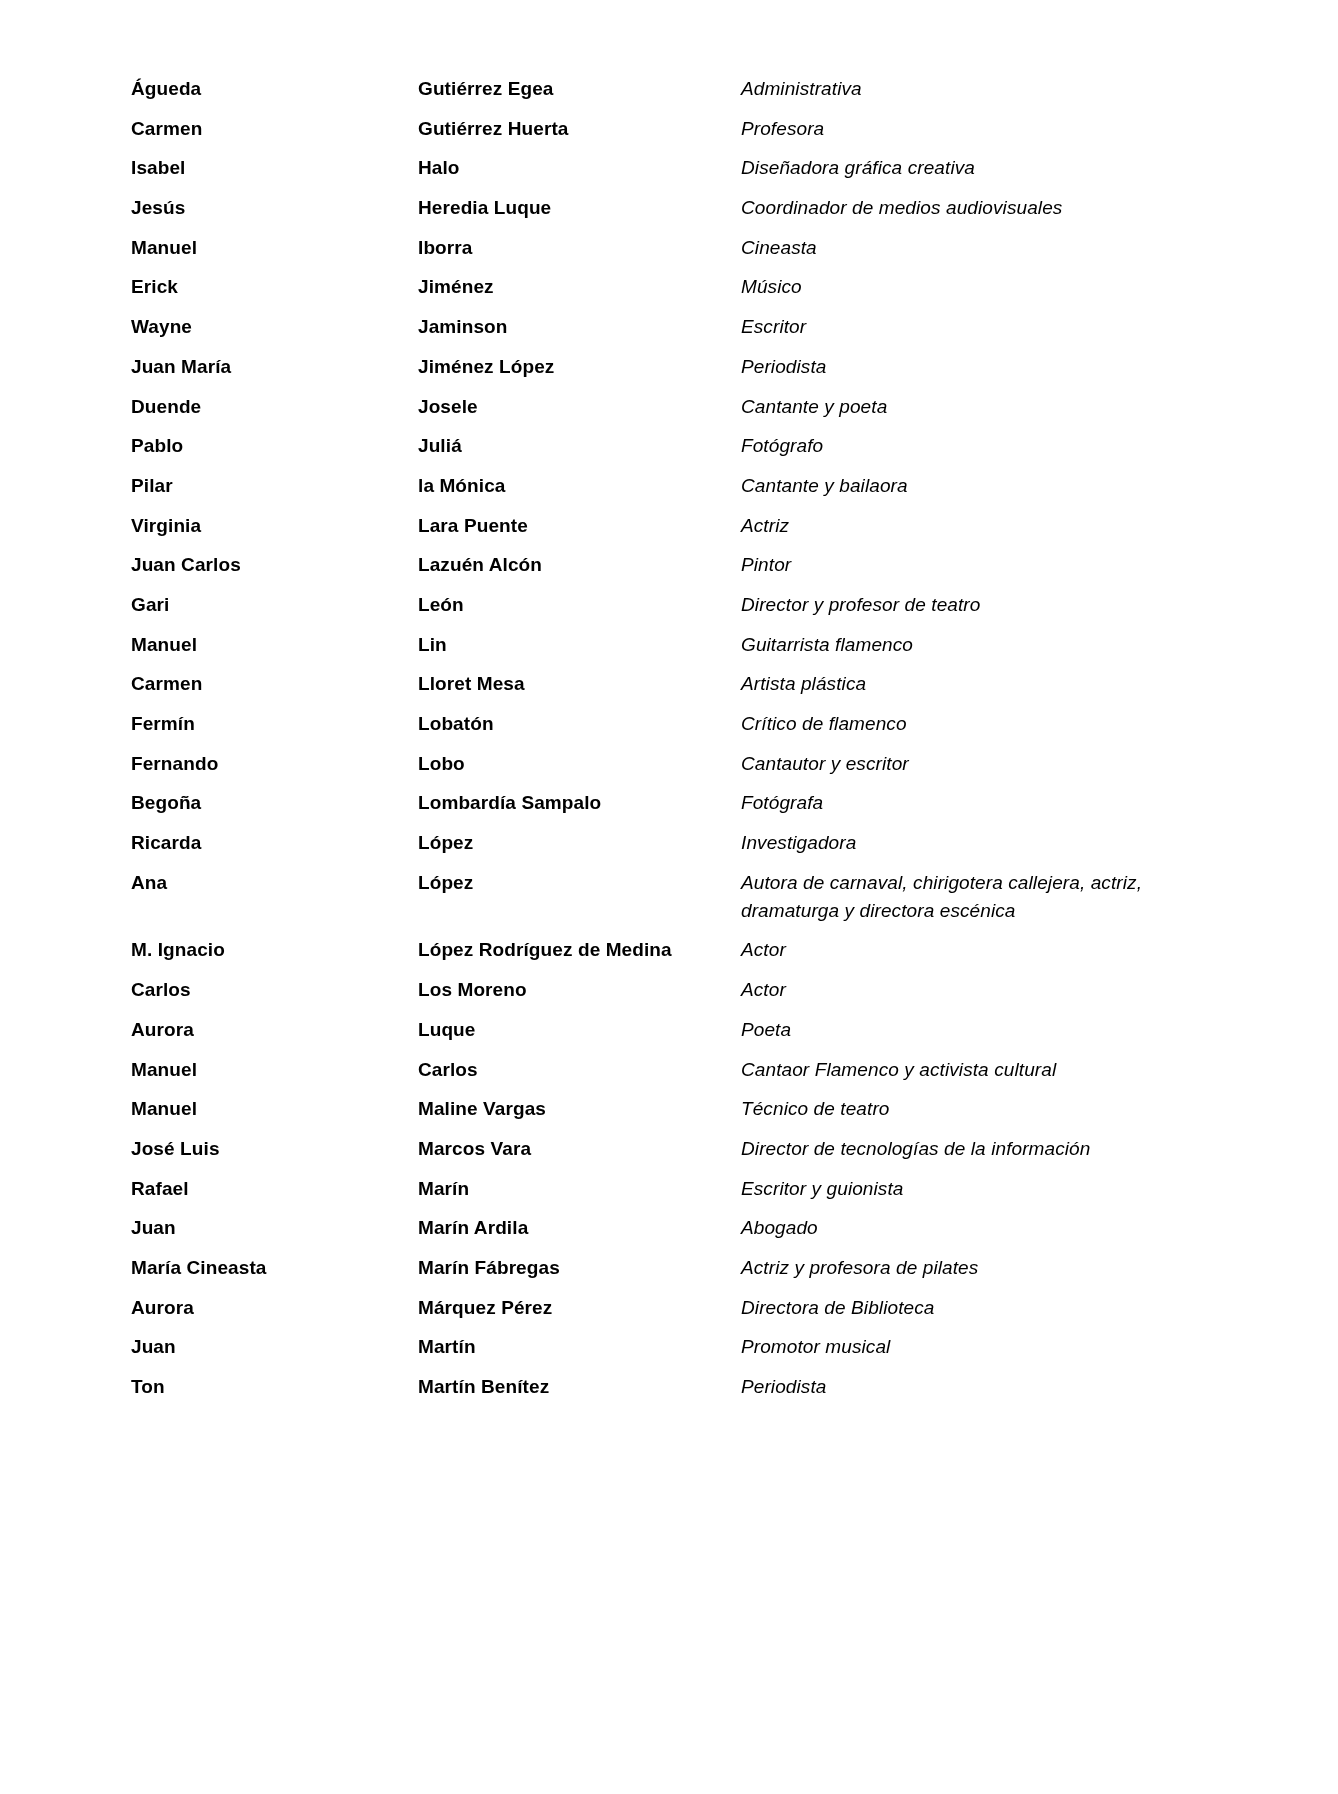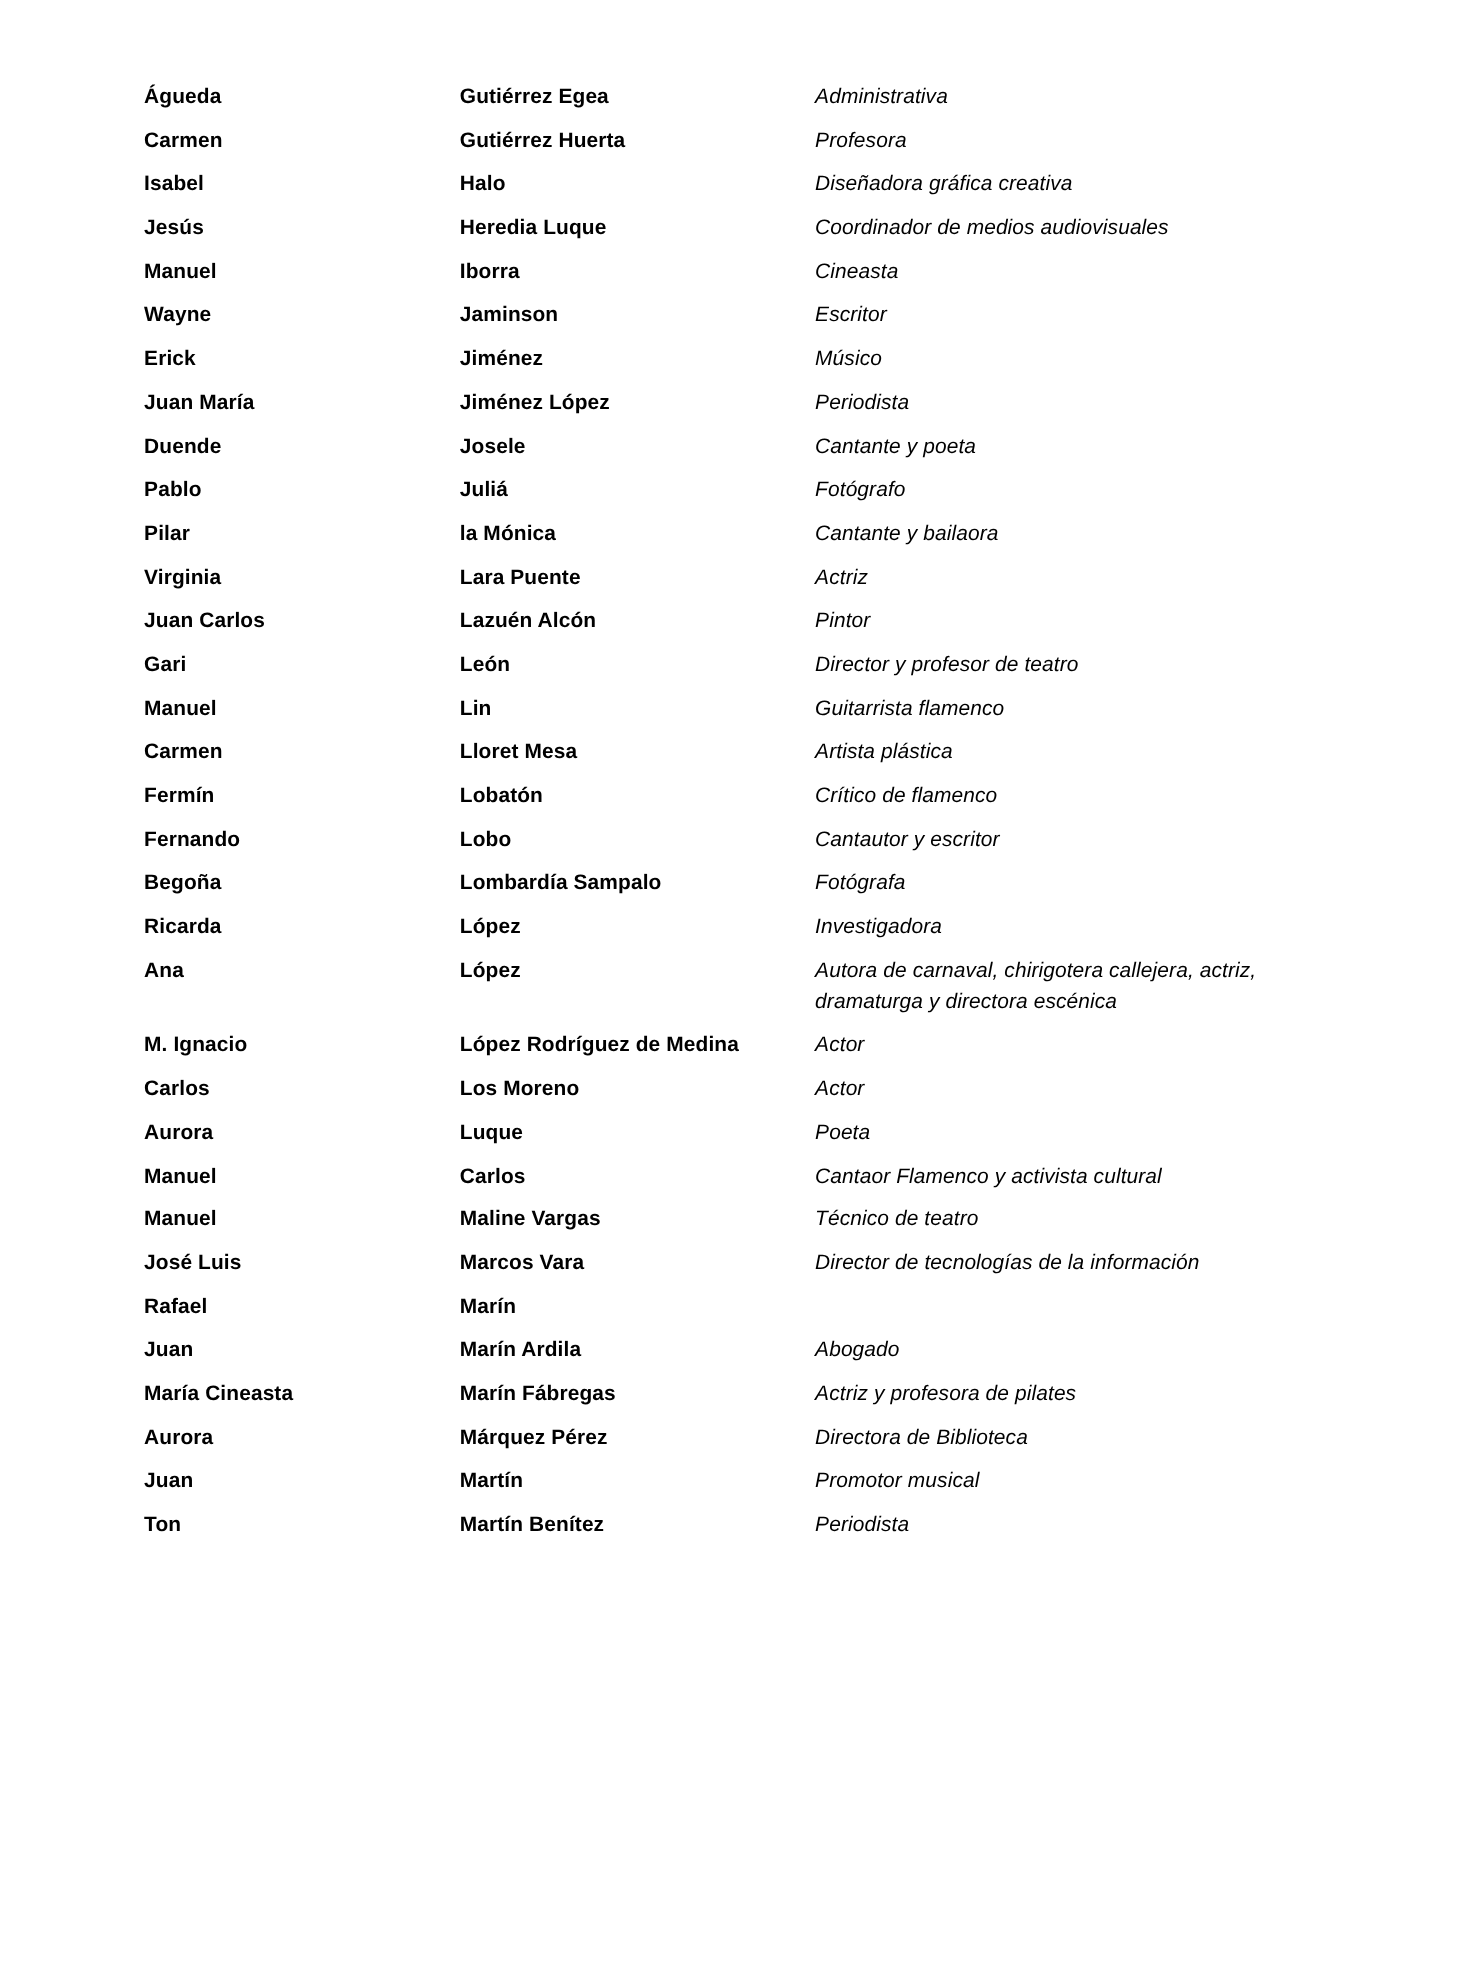--- a/index.html
+++ b/index.html
@@ -73,32 +73,32 @@
   </div>
 
   <div class="row">
     <div class="cell first">Manuel</div>
     <div class="cell last">Iborra</div>
     <div class="cell role">Cineasta</div>
   </div>
 
 
   <div class="row">
+    <div class="cell first">Erick</div>
+    <div class="cell last">Jiménez</div>
+    <div class="cell role">Músico</div>
+  </div>
+
+  <div class="row">
     <div class="cell first">Wayne</div>
     <div class="cell last">Jaminson</div>
     <div class="cell role">Escritor</div>
   </div>
 
   <div class="row">
-    <div class="cell first">Erick</div>
-    <div class="cell last">Jiménez</div>
-    <div class="cell role">Músico</div>
-  </div>
-
-  <div class="row">
     <div class="cell first">Juan María</div>
     <div class="cell last">Jiménez López</div>
     <div class="cell role">Periodista</div>
   </div>
 
   <div class="row">
     <div class="cell first">Duende</div>
     <div class="cell last">Josele</div>
     <div class="cell role">Cantante y poeta</div>
   </div>
@@ -207,20 +207,21 @@
 
   <div class="row">
     <div class="cell first">José Luis</div>
     <div class="cell last">Marcos Vara</div>
     <div class="cell role">Director de tecnologías de la información</div>
   </div>
 
   <div class="row">
     <div class="cell first">Rafael</div>
     <div class="cell last">Marín</div>
+    <div class="cell role">Escritor y guionista</div>
   </div>
 
   <div class="row">
     <div class="cell first">Juan</div>
     <div class="cell last">Marín Ardila</div>
     <div class="cell role">Abogado</div>
   </div>
 
   <div class="row">
     <div class="cell first">María Cineasta</div>

